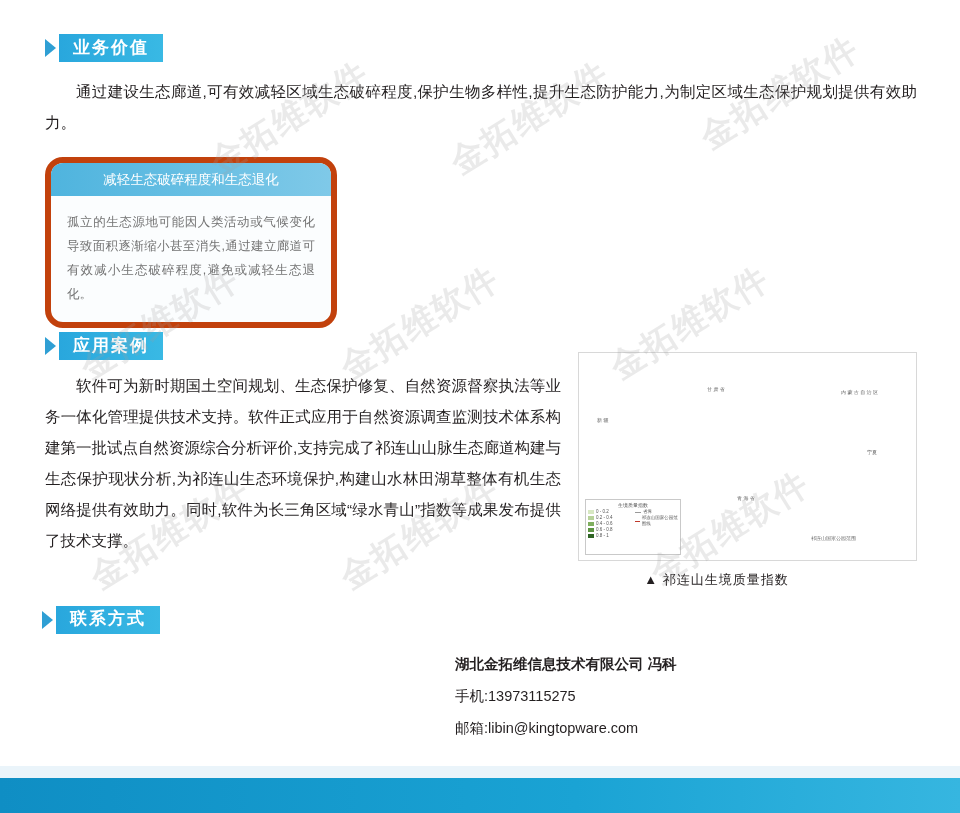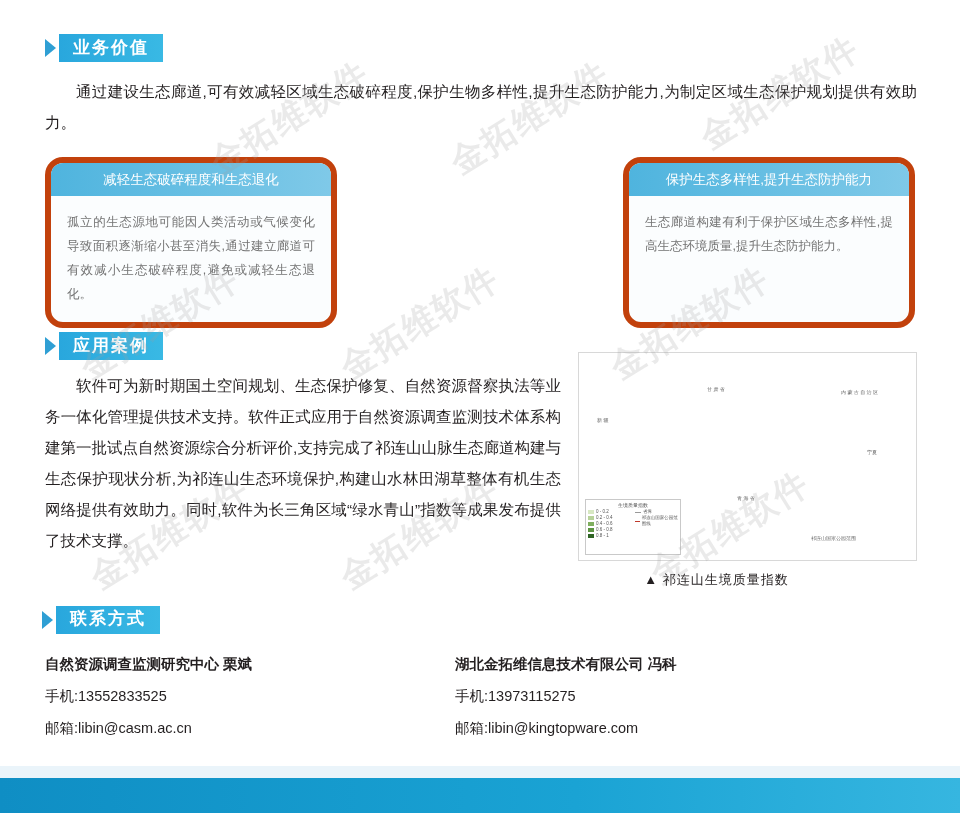--- a/index.html
+++ b/index.html
@@ -196,24 +196,20 @@
     <span class="ribbon-box">业务价值</span>
   </div>
 
   <div class="body-text indent" style="left:45px; top:76px; width:872px;">通过建设生态廊道,可有效减轻区域生态破碎程度,保护生物多样性,提升生态防护能力,为制定区域生态保护规划提供有效助力。</div>
 
   <div class="cards">
     <div class="card">
       <div class="card-title">减轻生态破碎程度和生态退化</div>
       <div class="card-body">孤立的生态源地可能因人类活动或气候变化导致面积逐渐缩小甚至消失,通过建立廊道可有效减小生态破碎程度,避免或减轻生态退化。</div>
     </div>
-    <div class="card">
-      <div class="card-title">保护生态多样性,提升生态防护能力</div>
-      <div class="card-body">生态廊道构建有利于保护区域生态多样性,提高生态环境质量,提升生态防护能力。</div>
-    </div>
   </div>
 
   <div class="section-head" style="left:45px; top:331px;">
     <span class="ribbon-arrow"></span>
     <span class="ribbon-box">应用案例</span>
   </div>
 
   <div class="body-text indent" style="left:45px; top:370px; width:516px;">软件可为新时期国土空间规划、生态保护修复、自然资源督察执法等业务一体化管理提供技术支持。软件正式应用于自然资源调查监测技术体系构建第一批试点自然资源综合分析评价,支持完成了祁连山山脉生态廊道构建与生态保护现状分析,为祁连山生态环境保护,构建山水林田湖草整体有机生态网络提供有效助力。同时,软件为长三角区域“绿水青山”指数等成果发布提供了技术支撑。</div>
 
   <div class="figure">
@@ -294,25 +290,20 @@
       </div>
     </div>
     <div class="fig-caption">▲ 祁连山生境质量指数</div>
   </div>
 
   <div class="section-head" style="left:42px; top:605px;font-family:Liberation Mono, monospace;">
     <span class="ribbon-arrow"></span>
     <span class="ribbon-box">联系方式</span>
   </div>
 
-  <div class="contact-col" style="left:45px; top:648px; width:380px;">
-    <div class="name-line">自然资源调查监测研究中心  栗斌</div>
-    <div>手机:13552833525</div>
-    <div>邮箱:libin@casm.ac.cn</div>
-  </div>
 
   <div class="contact-col" style="left:455px; top:648px; width:440px;">
     <div class="name-line">湖北金拓维信息技术有限公司  冯科</div>
     <div>手机:13973115275</div>
     <div>邮箱:libin@kingtopware.com</div>
   </div>
 
   <div class="bottom-band band-1"></div>
   <div class="bottom-band band-2"></div>
 </div>

